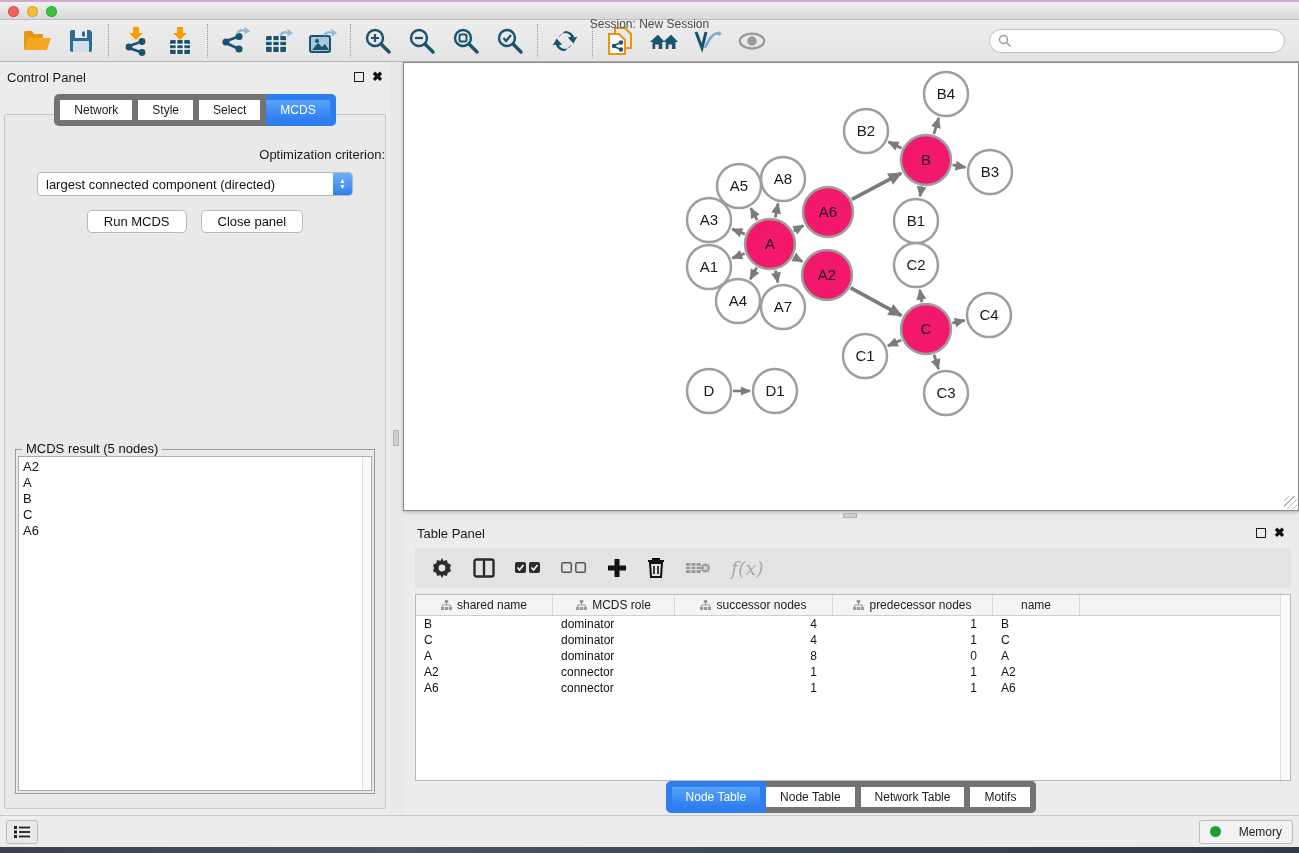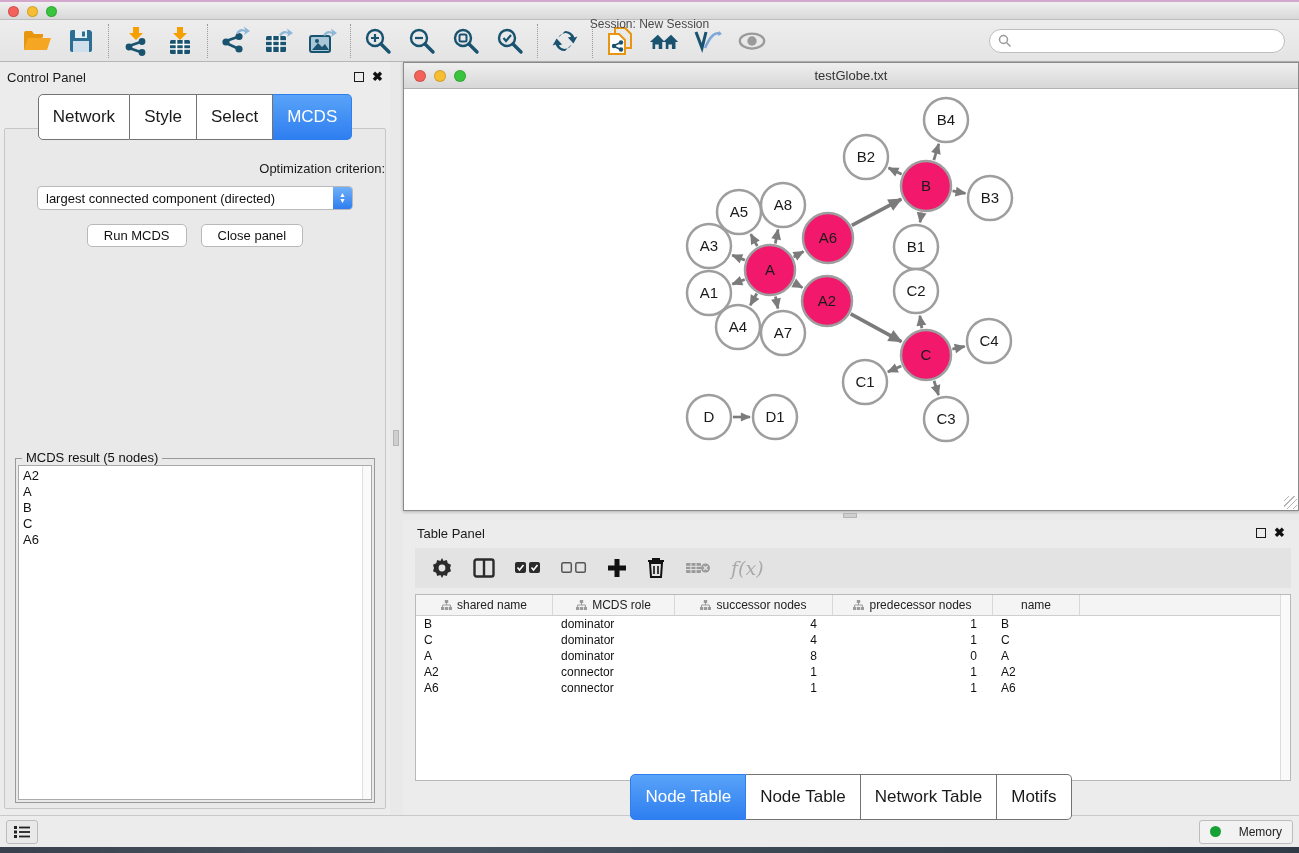--- a/index.html
+++ b/index.html
@@ -29,38 +29,38 @@
   .main { display:flex; height:753px; background:#e9e9e9; }
 
   
   .cpanel { width:390px; background:#ececec; display:flex; flex-direction:column; position:relative; }
   .cpanel-header { height:30px; display:flex; align-items:center; padding:0 7px; }
   .cpanel-header .ptitle { font-size:13px; color:#1a1a1a; }
   .panel-wicons { margin-left:auto; display:flex; gap:8px; align-items:center; }
   .float-ic { width:10px; height:10px; border:1.5px solid #1a1a1a; display:inline-block; }
   .close-ic { font-size:13px; font-weight:bold; color:#111; line-height:10px; cursor:pointer; }
   .tabs-row { display:flex; justify-content:center; margin:2px 0 0 0; position:relative; z-index:2; }
-  .seg { border:1px solid #737373; background:#fff; font-size:17px; color:#1a1a1a; padding:12px 14px; cursor:pointer; }
+  .seg { border:6px solid #737373; background:#fff; font-size:12px; color:#1a1a1a; padding:3px 14px; cursor:pointer; }
   .seg:first-child { border-radius:5px 0 0 5px; }
   .seg:last-child { border-radius:0 5px 5px 0; }
   .seg + .seg { border-left:none; }
   .seg.active { background:linear-gradient(#59a3f8,#2e7ef0); color:#fff; border-color:#2e7ef0; }
   .cpanel-body { flex:1; margin:-12px 4px 6px 4px; border:1px solid #c6c6c6; border-radius:2px;
                  background:#e9e9e9; padding-top:24px; display:flex; flex-direction:column; }
   .opt-label { text-align:right; font-size:13px; color:#1a1a1a; margin-top:8px; }
   .combo { margin:10px auto 0 auto; width:316px; height:24px; background:#fff; border:1px solid #b9b9b9;
            border-radius:4px; display:flex; align-items:center; cursor:pointer; }
   .combo .combo-text { flex:1; font-size:13px; padding-left:8px; color:#111; white-space:nowrap; }
   .combo .stepper { width:19px; height:22px; border-radius:0 3px 3px 0; background:linear-gradient(#6fb0f8,#2e7ef0);
                     display:flex; flex-direction:column; align-items:center; justify-content:center; color:#fff; }
   .combo .stepper span { font-size:7px; line-height:6px; }
   .btnrow { display:flex; justify-content:center; gap:14px; margin-top:14px; }
   .pushbtn { background:#fff; border:1px solid #b9b9b9; border-radius:5px; font-size:13px; color:#111;
              padding:3px 16px; cursor:pointer; }
-  .groupbox { margin:auto 10px 5px 10px; height:345px; border:1px solid #9a9a9a; position:relative; background:#e9e9e9; }
+  .groupbox { margin:auto 10px 14px 10px; height:345px; border:1px solid #9a9a9a; position:relative; background:#e9e9e9; }
   .groupbox .gb-title { position:absolute; top:-9px; left:6px; background:#e9e9e9; padding:0 4px; font-size:13px; color:#111; }
   .gb-list { position:absolute; inset:6px 2px 2px 2px; background:#fff; border:1px solid #aaa; overflow:hidden; display:flex; }
   .gb-items { flex:1; padding:2px 0 0 4px; font-size:13px; color:#111; line-height:16px; }
   .gb-scroll { width:9px; background:#fafafa; border-left:1px solid #e0e0e0; }
 
   
   .vsplit { width:13px; background:#e9e9e9; position:relative; }
   .vsplit .knob { position:absolute; top:368px; left:3px; width:6px; height:16px; background:#cfcfcf; border:1px solid #b5b5b5; }
 
   
@@ -322,28 +322,20 @@
     </div>
   </div>
 
   <div class="vsplit">
       <span class="knob"></span>
     </div>
 
   <div class="rightcol">
 
     <div class="netwin">
-      <div class="netwin-titlebar">
-        <div class="lights">
-          <span class="light red"></span>
-          <span class="light yellow"></span>
-          <span class="light green"></span>
-        </div>
-        <span class="title">testGlobe.txt</span>
-      </div>
       <div class="net-canvas">
         <svg id="graph-svg" width="892" height="421" viewBox="0 0 892 421">
             <defs>
               <marker id="arrow" viewBox="0 0 6 6" refX="5.2" refY="3" markerWidth="4.4" markerHeight="4.4" orient="auto">
                 <path d="M0.4,0.6 L5.7,3 L0.4,5.4 z" fill="#7b7b7b"></path>
               </marker>
             </defs>
             <line x1="353.2728136779451" y1="157.1878449458328" x2="346.78443177968046" y2="145.04829171682147" stroke="#7b7b7b" stroke-width="2.8" marker-end="url(#arrow)"></line>
             <line x1="371.295135648731" y1="154.52432175634516" x2="374.0970966215454" y2="140.514516892273" stroke="#7b7b7b" stroke-width="2.8" marker-end="url(#arrow)"></line>
             <line x1="340.87471930417064" y1="171.1146436606573" x2="328.26414879243464" y2="166.15310772161362" stroke="#7b7b7b" stroke-width="2.8" marker-end="url(#arrow)"></line>

